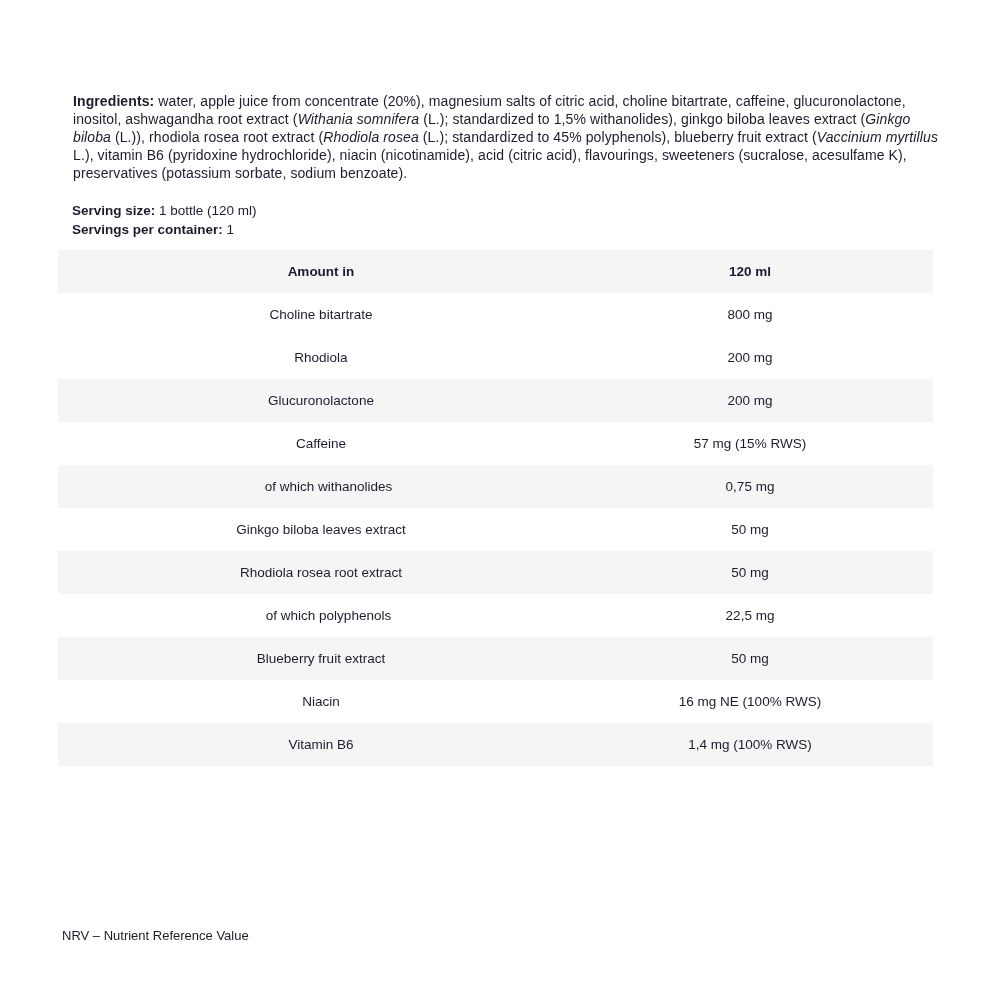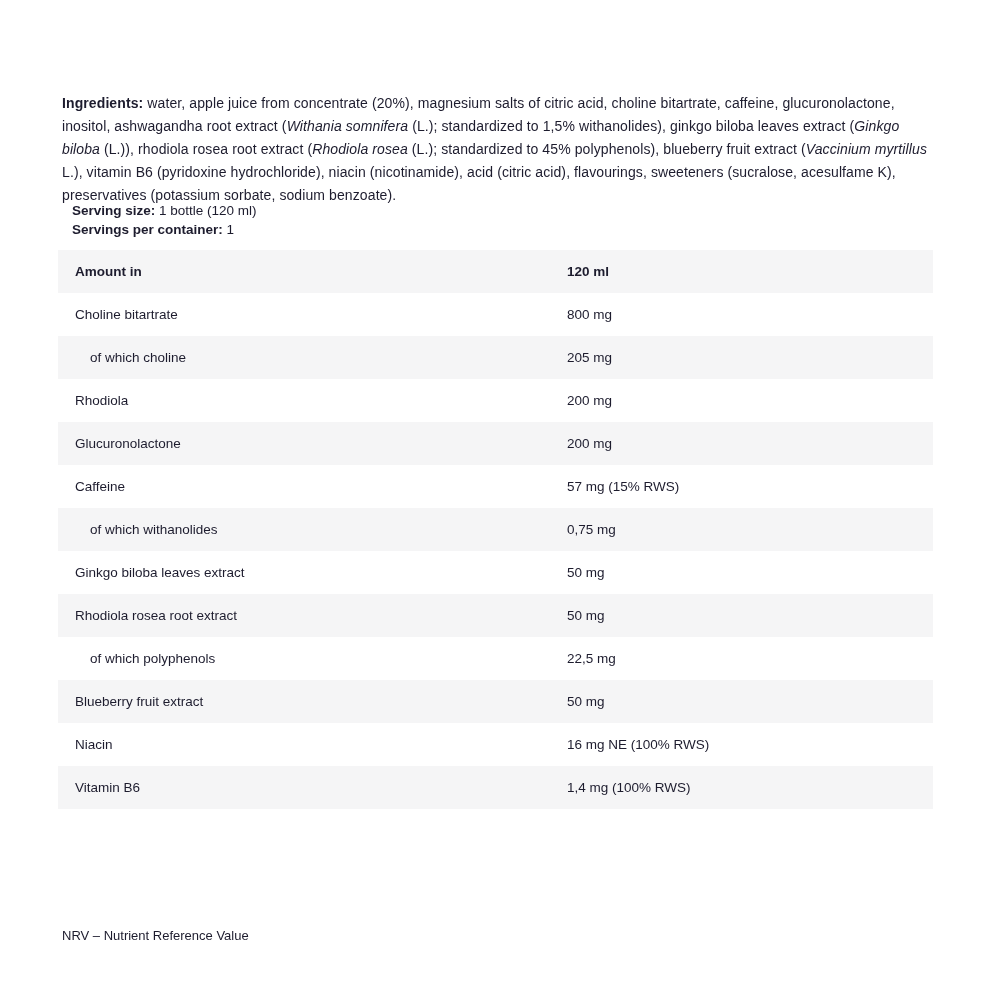--- a/index.html
+++ b/index.html
@@ -9,37 +9,37 @@
   }
   *{box-sizing:border-box;margin:0;padding:0;}
   html,body{width:1000px;height:1000px;background:var(--bg);}
   body{
     font-family:"Liberation Sans", sans-serif;
     color:var(--text);
     position:relative;
   }
   .page{position:absolute;inset:0;background:var(--bg);}
   .ingredients{
-    position:absolute;left:62px;top:92px;width:874px;
-    font-size:14px;line-height:23px;letter-spacing:0.1px;
+    position:absolute;left:73px;top:92px;width:874px;
+    font-size:14px;line-height:18px;letter-spacing:0.1px;
   }
   .ingredients b{font-weight:bold;}
   .ingredients i{font-style:italic;}
   .serving{
     position:absolute;left:72px;top:201px;
     font-size:13.5px;line-height:19px;
   }
   .serving b{font-weight:bold;}
   table.nutrition{
     position:absolute;left:58px;top:250px;width:875px;
     border-collapse:collapse;table-layout:fixed;
     font-size:13.5px;
   }
   table.nutrition td,table.nutrition th{
-    height:43px;vertical-align:middle;text-align:left;
+    height:43px;vertical-align:middle;text-align:center;
     font-weight:normal;padding:0;
   }
   table.nutrition col.c1{width:509px;}
   table.nutrition td:first-child,table.nutrition th:first-child{padding-left:17px;}
   table.nutrition thead th{font-weight:bold;}
   table.nutrition tr.shaded{background:var(--shade);}
   table.nutrition td.indent{padding-left:32px;}
   .footnote{
     position:absolute;left:62px;top:928px;
     font-size:13px;line-height:16px;
@@ -67,24 +67,20 @@
     <thead>
       <tr class="shaded">
         <th>Amount in</th>
         <th>120 ml</th>
       </tr>
     </thead>
     <tbody>
         <tr>
           <td>Choline bitartrate</td>
           <td>800 mg</td>
-        </tr>
-        <tr class="shaded">
-          <td class="indent">of which choline</td>
-          <td>205 mg</td>
         </tr>
         <tr>
           <td>Rhodiola</td>
           <td>200 mg</td>
         </tr>
         <tr class="shaded">
           <td>Glucuronolactone</td>
           <td>200 mg</td>
         </tr>
         <tr>

